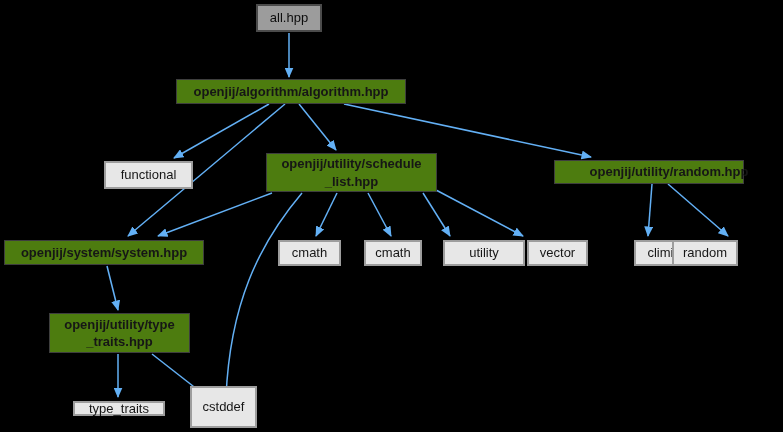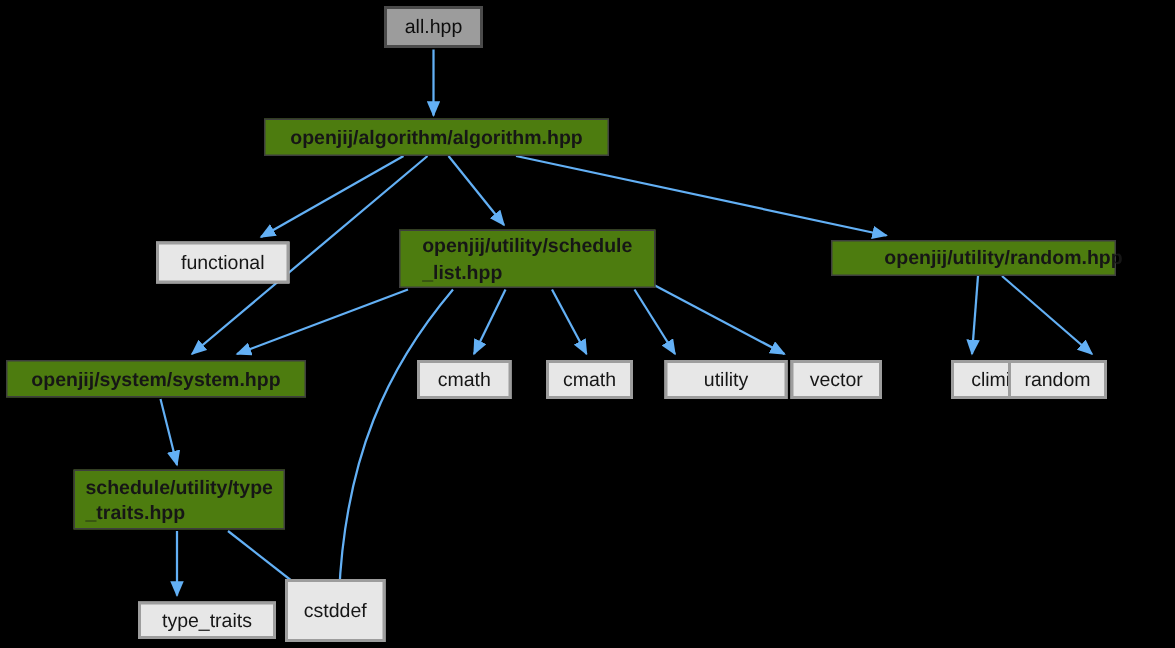--- a/index.html
+++ b/index.html
@@ -10,21 +10,21 @@
     overflow:hidden;
     font-family:"Liberation Sans", sans-serif;
   }
   svg.edges{position:absolute;left:0;top:0;width:783px;height:432px;}
   .node{
     position:absolute;
     box-sizing:border-box;
     display:flex;
     align-items:center;
     justify-content:center;
-    text-align:left;
+    text-align:center;
     font-size:13px;
     line-height:1.32;
     color:#161616;
     white-space:pre-line;
     cursor:default;
   }
   .node.internal{background:#4d7c0f;border:1px solid #3e3e3e;font-weight:bold;}
   .node.system{background:#e7e7e7;border:2px solid #9d9d9d;}
   .node.current{background:#9c9c9c;border:2px solid #4b4b4b;color:#0d0d0d;}
 </style>
@@ -64,18 +64,18 @@
       <div class="node internal" style="left: 266px; top: 153px; width: 171px; height: 39px;">openjij/utility/schedule
 _list.hpp</div>
       <div class="node internal" style="left: 554px; top: 160px; width: 190px; height: 24px; padding-left: 40px;">openjij/utility/random.hpp</div>
       <div class="node internal" style="left: 4px; top: 240px; width: 200px; height: 25px;">openjij/system/system.hpp</div>
       <div class="node system" style="left: 278px; top: 240px; width: 63px; height: 26px;">cmath</div>
       <div class="node system" style="left: 364px; top: 240px; width: 58px; height: 26px;">cmath</div>
       <div class="node system" style="left: 443px; top: 240px; width: 82px; height: 26px;">utility</div>
       <div class="node system" style="left: 527px; top: 240px; width: 61px; height: 26px;">vector</div>
       <div class="node system" style="left: 634px; top: 240px; width: 63px; height: 26px;">climits</div>
       <div class="node system" style="left: 672px; top: 240px; width: 66px; height: 26px;">random</div>
-      <div class="node internal" style="left: 49px; top: 313px; width: 141px; height: 40px;">schedule/utility/type
+      <div class="node internal" style="left: 49px; top: 313px; width: 141px; height: 40px;">openjij/utility/type
 _traits.hpp</div>
-      <div class="node system" style="left: 73px; top: 401px; width: 92px; height: 25px; margin-left: 19px;">type_traits</div>
+      <div class="node system" style="left: 73px; top: 401px; width: 92px; height: 15px;">type_traits</div>
       <div class="node system" style="left: 190px; top: 386px; width: 67px; height: 42px;">cstddef</div>
     </div>
 </div>
 
 </body></html>

